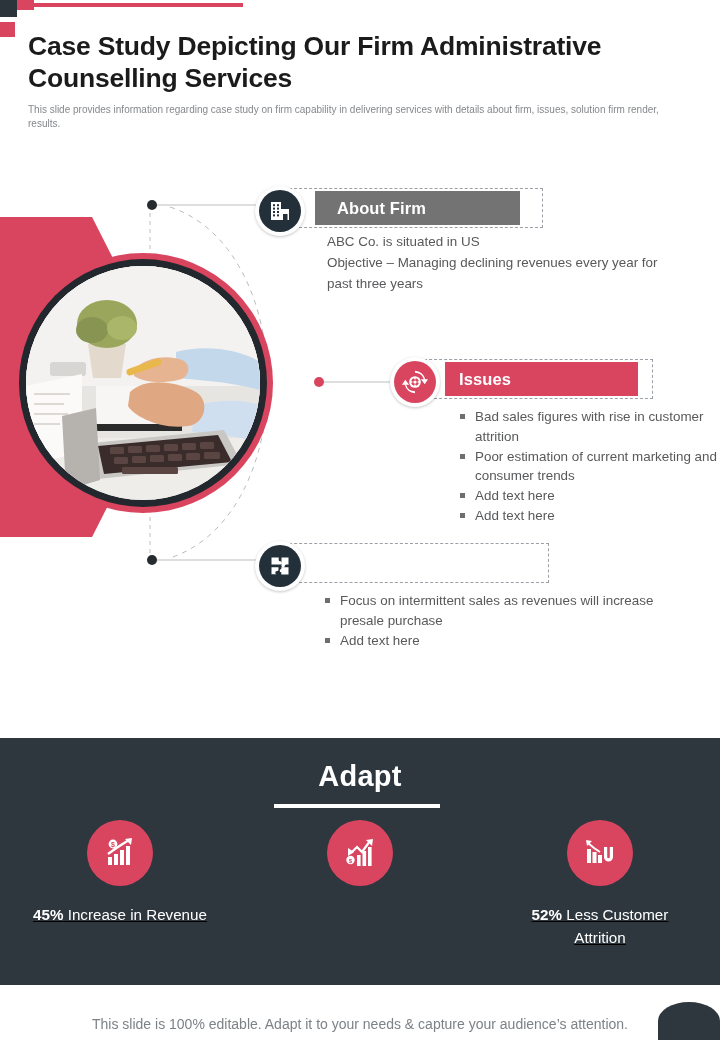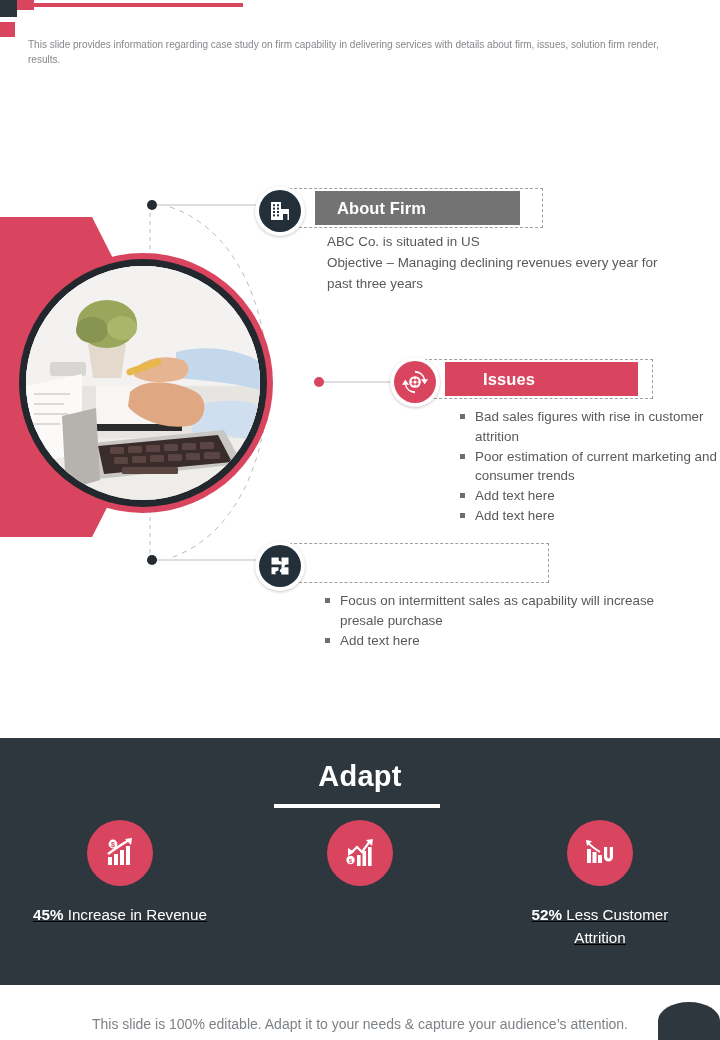--- a/index.html
+++ b/index.html
@@ -280,20 +280,21 @@
 </style>
 </head>
 <body>
 
 <div id="deco-dark-square"></div>
 <div id="deco-red-line"></div>
 <div id="deco-red-square-top"></div>
 <div id="deco-red-square-low"></div>
 
 <div id="header">
+  <h1 id="page-title">Case Study Depicting Our Firm Administrative Counselling Services</h1>
   <p id="page-subtitle">This slide provides  information  regarding  case study on firm capability in delivering  services  with details about firm,  issues, solution firm render,  results.</p>
 </div>
 
 <div id="red-wedge"></div>
 
 <svg id="connectors" viewBox="0 0 720 740">
   <path d="M150 205 L150 560" stroke="#b9bdc1" stroke-width="1" stroke-dasharray="4 4" fill="none"></path>
   <path d="M150 205 L265 205" stroke="#b9bdc1" stroke-width="1" fill="none"></path>
   <path d="M150 560 L265 560" stroke="#b9bdc1" stroke-width="1" fill="none"></path>
   <path d="M318 382 L400 382" stroke="#b9bdc1" stroke-width="1" fill="none"></path>
@@ -383,21 +384,21 @@
       </div>
     </div>
   </div>
   <div class="body-text" style="left:72px; top:46px; width:350px; white-space:pre-line;">ABC Co. is situated in US
 Objective – Managing declining revenues every year for past three years</div>
 </div>
 
 <div class="section-block" style="left:390px; top:357px; width:330px;">
   <div class="banner-row">
     <div class="banner-dashed" style="left:24px; width:239px;"></div>
-    <div class="banner-fill red" style="left:55px; width:193px; padding-left:38px;">
+    <div class="banner-fill red" style="left:55px; width:193px; padding-left:14px;">
       <span class="banner-label">Issues</span>
     </div>
     <div class="badge-circle">
       <div class="badge-inner red">
         <svg width="26" height="26" viewBox="0 0 24 24">
           <path d="M12 3.4 A8.6 8.6 0 0 1 20.2 9.4 L17.4 9.4 L21 14 L24 9.4 L21.4 9.4 A10 10 0 0 0 12 1.6 z" fill="#ffffff"></path>
           <path d="M12 20.6 A8.6 8.6 0 0 1 3.8 14.6 L6.6 14.6 L3 10 L0 14.6 L2.6 14.6 A10 10 0 0 0 12 22.4 z" fill="#ffffff"></path>
           <circle cx="12" cy="12" r="5.4" fill="#ffffff"></circle>
           <g fill="#d9455f">
             <circle cx="12" cy="12" r="3.5"></circle>
@@ -429,21 +430,21 @@
         <svg width="24" height="24" viewBox="0 0 24 24">
           <path d="M3.5 3.5 h7.2 v2.2 a1.6 1.6 0 0 0 1.6 1.6 a1.6 1.6 0 0 1 0 3.2 h-8.8 z" fill="#ffffff"></path>
           <path d="M13.3 3.5 h7.2 v7 h-2.2 a1.6 1.6 0 0 0 -1.6 1.6 a1.6 1.6 0 0 1 -3.2 0 v-8.6 z" fill="#ffffff"></path>
           <path d="M3.5 13.3 h7 v2.2 a1.6 1.6 0 0 1 -1.6 1.6 a1.6 1.6 0 0 0 0 3.2 h-5.4 z" fill="#ffffff"></path>
           <path d="M13.3 13.3 h7.2 v7.2 h-7.2 v-2.2 a1.6 1.6 0 0 1 -1.6 -1.6 a1.6 1.6 0 0 1 1.6 -1.6 z" fill="#ffffff"></path>
         </svg>
       </div>
     </div>
   </div>
   <ul class="bullets" style="left:68px; top:50px; width:345px;">
-    <li>Focus on intermittent  sales as capability will increase presale purchase</li>
+    <li>Focus on intermittent  sales as revenues will increase presale purchase</li>
     <li>Add text here</li>
   </ul>
 </div>
 
 <div id="result-band">
   <div id="result-title">Adapt</div>
   <div id="result-underline"></div>
 
   <div id="result-items">
 

